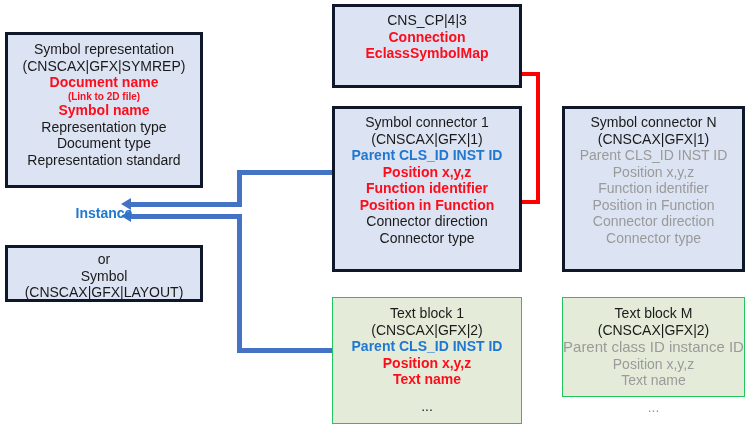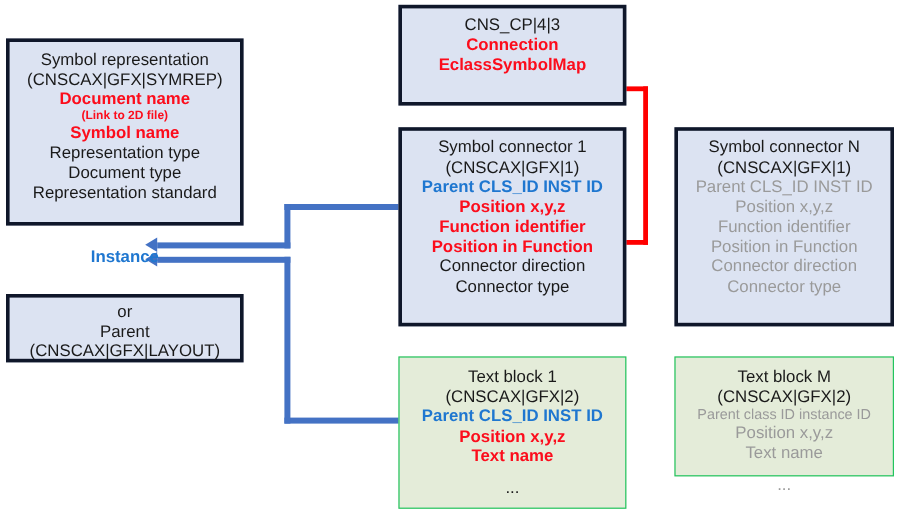--- a/index.html
+++ b/index.html
@@ -24,21 +24,21 @@
   .box.green{background:#e4ecd9;border:1px solid #22c55e;}
 
   .ln{display:block;white-space:nowrap;}
   .black{color:#1a1a1a;}
   .red{color:#fc0d1c;font-weight:bold;}
   .blue-t{color:#1f77d0;font-weight:bold;}
   .gray{color:#9a9a9a;}
   .small{font-size:10px;}
 
   .f14{font-size:14px;}
-  .f13{font-size:12px;}
+  .f13{font-size:15px;}
 
   
   .seg{position:absolute;background:#4472c4;}
   .rseg{position:absolute;background:#ff0000;}
   .arrow-l{
     position:absolute;width:0;height:0;
     border-top:6px solid transparent;
     border-bottom:6px solid transparent;
     border-right:10px solid #4472c4;
   }
@@ -82,21 +82,21 @@
     <span class="ln red small">(Link to 2D file)</span>
     <span class="ln f14 red">Symbol name</span>
     <span class="ln f14 black">Representation type</span>
     <span class="ln f14 black">Document type</span>
     <span class="ln f14 blue-t" style="position:absolute;left:0;right:0;top:170px;">Instance</span>
     <span class="ln f14 black">Representation standard</span>
   </div>
 
   <div class="box blue" style="left:5px;top:245px;width:198px;height:57px;padding-top:3px;">
     <span class="ln f14 black">or</span>
-    <span class="ln f14 black">Parent</span>
+    <span class="ln f14 black">Symbol</span>
     <span class="ln f14 black">(CNSCAX|GFX|LAYOUT)</span>
   </div>
 
   <div class="box blue" style="left:332px;top:4px;width:190px;height:84px;padding-top:5px;">
     <span class="ln f14 black">CNS_CP|4|3</span>
     <span class="ln f14 red">Connection</span>
     <span class="ln f14 red">EclassSymbolMap</span>
   </div>
 
   <div class="box blue" style="left:332px;top:106px;width:190px;height:166px;padding-top:5px;">

